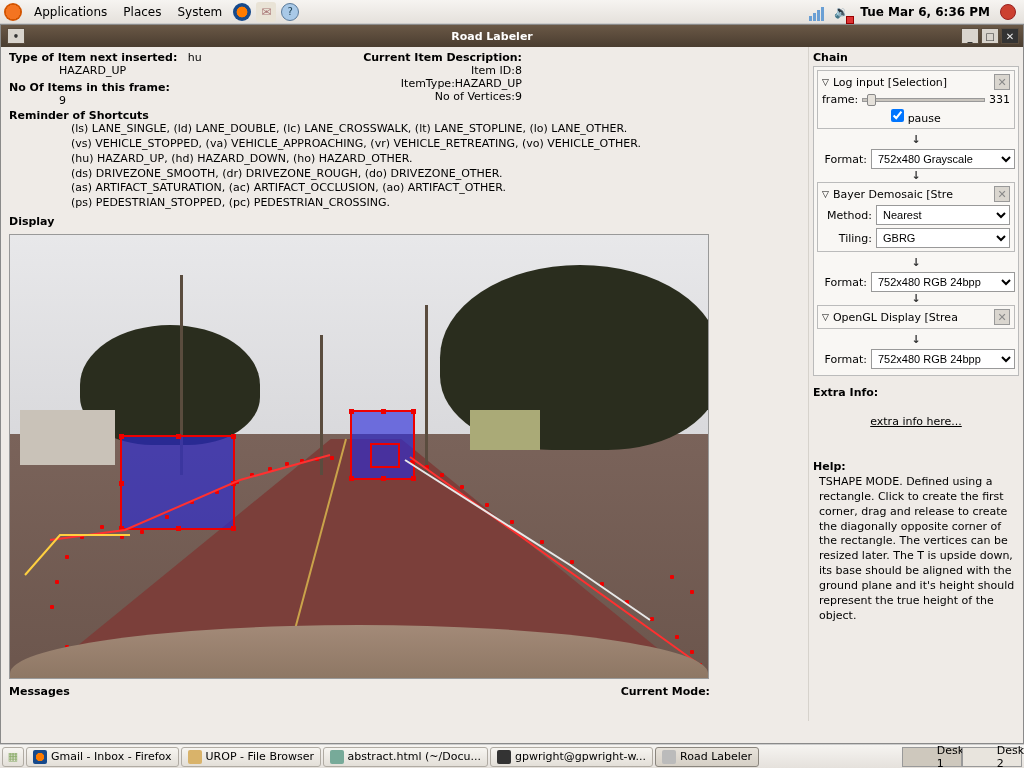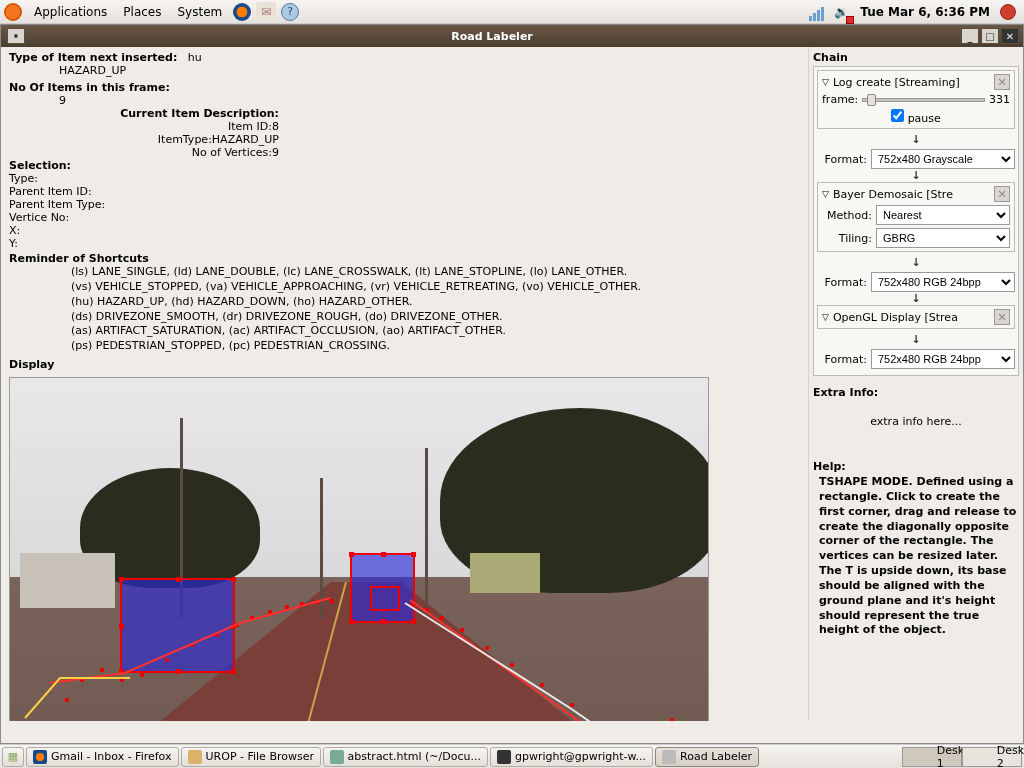--- a/index.html
+++ b/index.html
@@ -66,21 +66,21 @@
 .left-pane {
   flex: 1;
   padding: 4px 8px;
   overflow: hidden;
 }
 .right-pane {
   width: 215px;
   padding: 4px 4px;
   border-left: 1px solid #d6d2cc;
 }
-.info-row { display: flex; flex-direction: column; }
+.info-row { display: flex; }
 .info-col { margin-right: 18px; }
 .bold { font-weight: bold; }
 .shortcut-lines { padding-left: 62px; line-height: 1.35; }
 .display-area {
   margin-top: 6px;
   width: 700px; height: 445px;
   border: 1px solid #999;
   background: #888;
   position: relative;
   overflow: hidden;
@@ -119,21 +119,21 @@
 .form-row label { width:50px; text-align:right; margin-right:4px; }
 .form-row select, .form-row .combo {
   flex:1; height:20px; background:#fff; border:1px solid #999;
   font-size:11px; padding:0 2px;
 }
 .slider-row { display:flex; align-items:center; margin-top:3px; }
 .slider-row .track { flex:1; height:4px; background:#c9c5be; border:1px solid #999; margin:0 4px; position:relative; }
 .slider-row .thumb { position:absolute; left:3%; top:-5px; width:9px; height:12px; background:#e5e1da; border:1px solid #888; border-radius:2px; }
 .arrow-down { text-align:center; font-weight:bold; color:#333; }
 .checkbox-row { text-align:center; margin-top:3px; }
-.help-text { line-height:1.35; padding-left:6px;font-weight:bold; }
+.help-text { line-height:1.35; padding-left:6px; }
 .bottom-panel {
   position: absolute;
   left:0; bottom:0; width:1024px; height:24px;
   background: linear-gradient(#f6f4f1, #e5e1dc);
   border-top:1px solid #ccc;
   display:flex; align-items:center;
   padding: 0 2px;
   font-size:11px;
 }
 .task-btn {
@@ -214,29 +214,20 @@
           <div><span class="bold">Type of Item next inserted:</span>&nbsp;&nbsp;&nbsp;<span>hu</span></div>
           <div style="padding-left:50px;">HAZARD_UP</div>
           <div class="bold" style="margin-top:4px;">No Of Items in this frame:</div>
           <div style="padding-left:50px;">9</div>
         </div>
         <div class="info-col" style="width:270px;text-align:right;">
           <div class="bold">Current Item Description:</div>
           <div><span style="display:inline-block;width:85px;">Item ID:</span><span>8</span></div>
           <div><span style="display:inline-block;width:85px;">ItemType:</span><span>HAZARD_UP</span></div>
           <div><span style="display:inline-block;width:85px;">No of Vertices:</span><span>9</span></div>
-        </div>
-        <div class="info-col">
-          <div class="bold">Selection:</div>
-          <div>Type:</div>
-          <div>Parent Item ID:</div>
-          <div>Parent Item Type:</div>
-          <div>Vertice No:</div>
-          <div>X:</div>
-          <div>Y:</div>
         </div>
       </div>
       <div class="bold" style="margin-top:2px;">Reminder of Shortcuts</div>
       <div class="shortcut-lines">
         <div>(ls) LANE_SINGLE, (ld) LANE_DOUBLE, (lc) LANE_CROSSWALK, (lt) LANE_STOPLINE, (lo) LANE_OTHER.</div>
         <div>(vs) VEHICLE_STOPPED, (va) VEHICLE_APPROACHING, (vr) VEHICLE_RETREATING, (vo) VEHICLE_OTHER.</div>
         <div>(hu) HAZARD_UP, (hd) HAZARD_DOWN, (ho) HAZARD_OTHER.</div>
         <div>(ds) DRIVEZONE_SMOOTH, (dr) DRIVEZONE_ROUGH, (do) DRIVEZONE_OTHER.</div>
         <div>(as) ARTIFACT_SATURATION, (ac) ARTIFACT_OCCLUSION, (ao) ARTIFACT_OTHER.</div>
         <div>(ps) PEDESTRIAN_STOPPED, (pc) PEDESTRIAN_CROSSING.</div>
@@ -348,21 +339,21 @@
         </div>
       </div>
     </div>
 
     <div class="right-pane">
       <div class="section-title">Chain</div>
       <div style="border:1px solid #bbb; background:#f9f7f4; height:310px; overflow:hidden; padding:3px;">
         <div class="chain-box">
           <div class="chain-header">
             <span class="tri">▽</span>
-            <span class="lbl">Log create [Streaming]</span>
+            <span class="lbl">Log input [Selection]</span>
             <div class="close-x">✕</div>
           </div>
           <div class="slider-row">
             <span>frame:</span>
             <div class="track">
                 <div class="thumb"></div>
               </div>
             <span>331</span>
           </div>
           <div class="checkbox-row">
@@ -404,21 +395,21 @@
           </div>
         </div>
         <div class="arrow-down">↓</div>
         <div class="form-row">
           <label>Format:</label>
           <select class="combo"><option>752x480 RGB 24bpp</option></select>
         </div>
       </div>
 
       <div class="section-title" style="margin-top:10px;">Extra Info:</div>
-      <div style="text-align:center; padding:14px 0;">extra info here...</div>
+      <div style="text-align:center; padding:14px 0;text-decoration:underline;">extra info here...</div>
 
       <div class="section-title" style="margin-top:18px;">Help:</div>
       <div class="help-text">TSHAPE MODE.   Defined using a rectangle.   Click to create the first corner, drag and release to create the diagonally opposite corner of the rectangle.   The vertices can be resized later.   The T is upside down, its base should be aligned with the ground plane and it's height should represent the true height of the object.</div>
     </div>
   </div>
 </div>
 
 <div class="bottom-panel">
   <div class="task-btn" style="width:22px;padding:0;justify-content:center;">
       <span style="color:#8a6;">▦</span>

